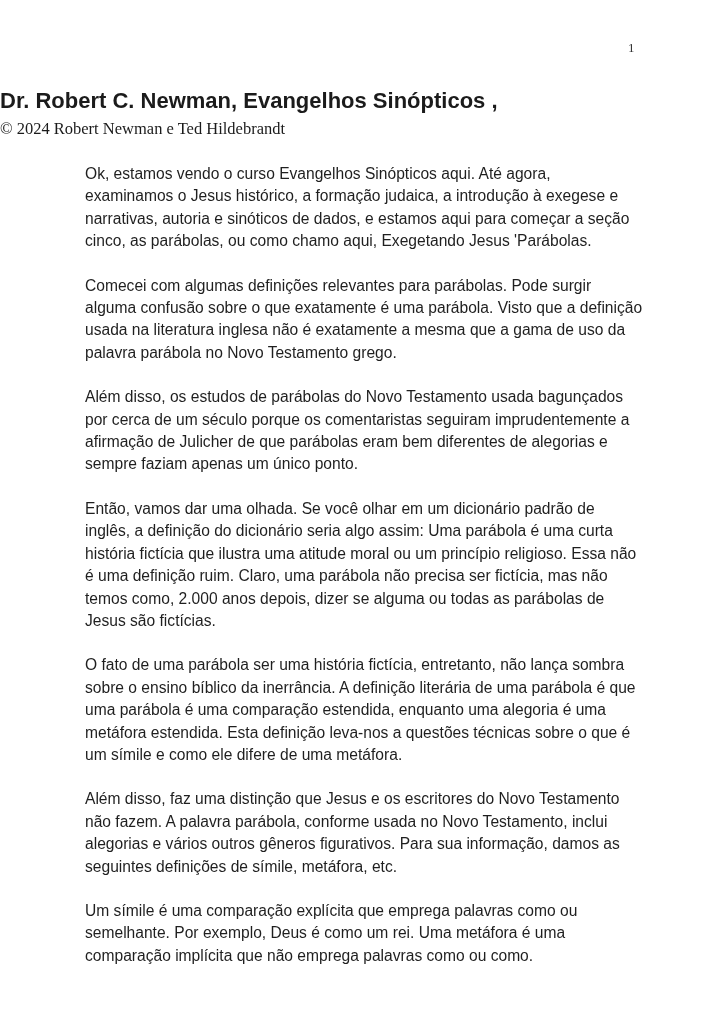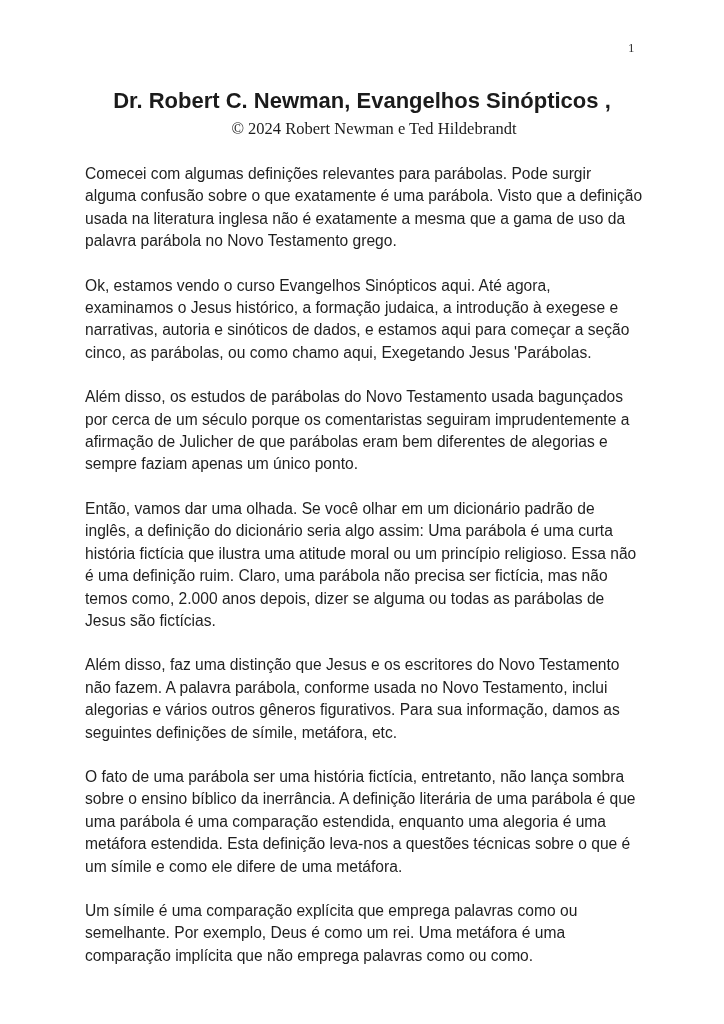--- a/index.html
+++ b/index.html
@@ -20,39 +20,38 @@
   .page-number {
     position: absolute;
     top: 40px;
     left: 628px;
     font-family: "Liberation Serif", serif;
     font-size: 13px;
     color: #333333;
   }
   .doc-header {
     padding-top: 86px;
-    text-align: center;
+    text-align: left;
   }
   .doc-title {
     margin: 0;
     font-size: 22px;
     font-weight: bold;
     line-height: 30px;
     color: #1b1b1b;
     letter-spacing: 0px;
   }
   .title-line {
     display: block;
   }
   .copyright-line {
     margin-top: 3px;
     font-family: "Liberation Serif", serif;
     font-size: 16.5px;
     color: #1b1b1b;
-    padding-left: 24px;
   }
   .doc-body {
     margin-top: 24px;
     margin-left: 85px;
     width: 558px;
     font-size: 15.6px;
     line-height: 22.4px;
     text-align: left;
     color: #1f1f1f;
   }
@@ -69,22 +68,22 @@
   <div class="page-number">1</div>
 
   <header class="doc-header">
     <h1 class="doc-title">
       <span class="title-line">Dr. Robert C. Newman, Evangelhos Sinópticos ,</span>
     </h1>
     <div class="copyright-line">© 2024 Robert Newman e Ted Hildebrandt</div>
   </header>
 
   <main class="doc-body">
+    <p>Ok, estamos vendo o curso Evangelhos Sinópticos aqui. Até agora, examinamos o Jesus histórico, a formação judaica, a introdução à exegese e narrativas, autoria e sinóticos de dados, e estamos aqui para começar a seção cinco, as parábolas, ou como chamo aqui, Exegetando Jesus 'Parábolas.</p>
     <p>Comecei com algumas definições relevantes para parábolas. Pode surgir alguma confusão sobre o que exatamente é uma parábola. Visto que a definição usada na literatura inglesa não é exatamente a mesma que a gama de uso da palavra parábola no Novo Testamento grego.</p>
-    <p>Ok, estamos vendo o curso Evangelhos Sinópticos aqui. Até agora, examinamos o Jesus histórico, a formação judaica, a introdução à exegese e narrativas, autoria e sinóticos de dados, e estamos aqui para começar a seção cinco, as parábolas, ou como chamo aqui, Exegetando Jesus 'Parábolas.</p>
     <p>Além disso, os estudos de parábolas do Novo Testamento usada bagunçados por cerca de um século porque os comentaristas seguiram imprudentemente a afirmação de Julicher de que parábolas eram bem diferentes de alegorias e sempre faziam apenas um único ponto.</p>
     <p>Então, vamos dar uma olhada. Se você olhar em um dicionário padrão de inglês, a definição do dicionário seria algo assim: Uma parábola é uma curta história fictícia que ilustra uma atitude moral ou um princípio religioso. Essa não é uma definição ruim. Claro, uma parábola não precisa ser fictícia, mas não temos como, 2.000 anos depois, dizer se alguma ou todas as parábolas de Jesus são fictícias.</p>
+    <p>O fato de uma parábola ser uma história fictícia, entretanto, não lança sombra sobre o ensino bíblico da inerrância. A definição literária de uma parábola é que uma parábola é uma comparação estendida, enquanto uma alegoria é uma metáfora estendida. Esta definição leva-nos a questões técnicas sobre o que é um símile e como ele difere de uma metáfora.</p>
     <p>Além disso, faz uma distinção que Jesus e os escritores do Novo Testamento não fazem. A palavra parábola, conforme usada no Novo Testamento, inclui alegorias e vários outros gêneros figurativos. Para sua informação, damos as seguintes definições de símile, metáfora, etc.</p>
-    <p>O fato de uma parábola ser uma história fictícia, entretanto, não lança sombra sobre o ensino bíblico da inerrância. A definição literária de uma parábola é que uma parábola é uma comparação estendida, enquanto uma alegoria é uma metáfora estendida. Esta definição leva-nos a questões técnicas sobre o que é um símile e como ele difere de uma metáfora.</p>
     <p>Um símile é uma comparação explícita que emprega palavras como ou semelhante. Por exemplo, Deus é como um rei. Uma metáfora é uma comparação implícita que não emprega palavras como ou como.</p>
   </main>
 
 </div>
 
 </body></html>

